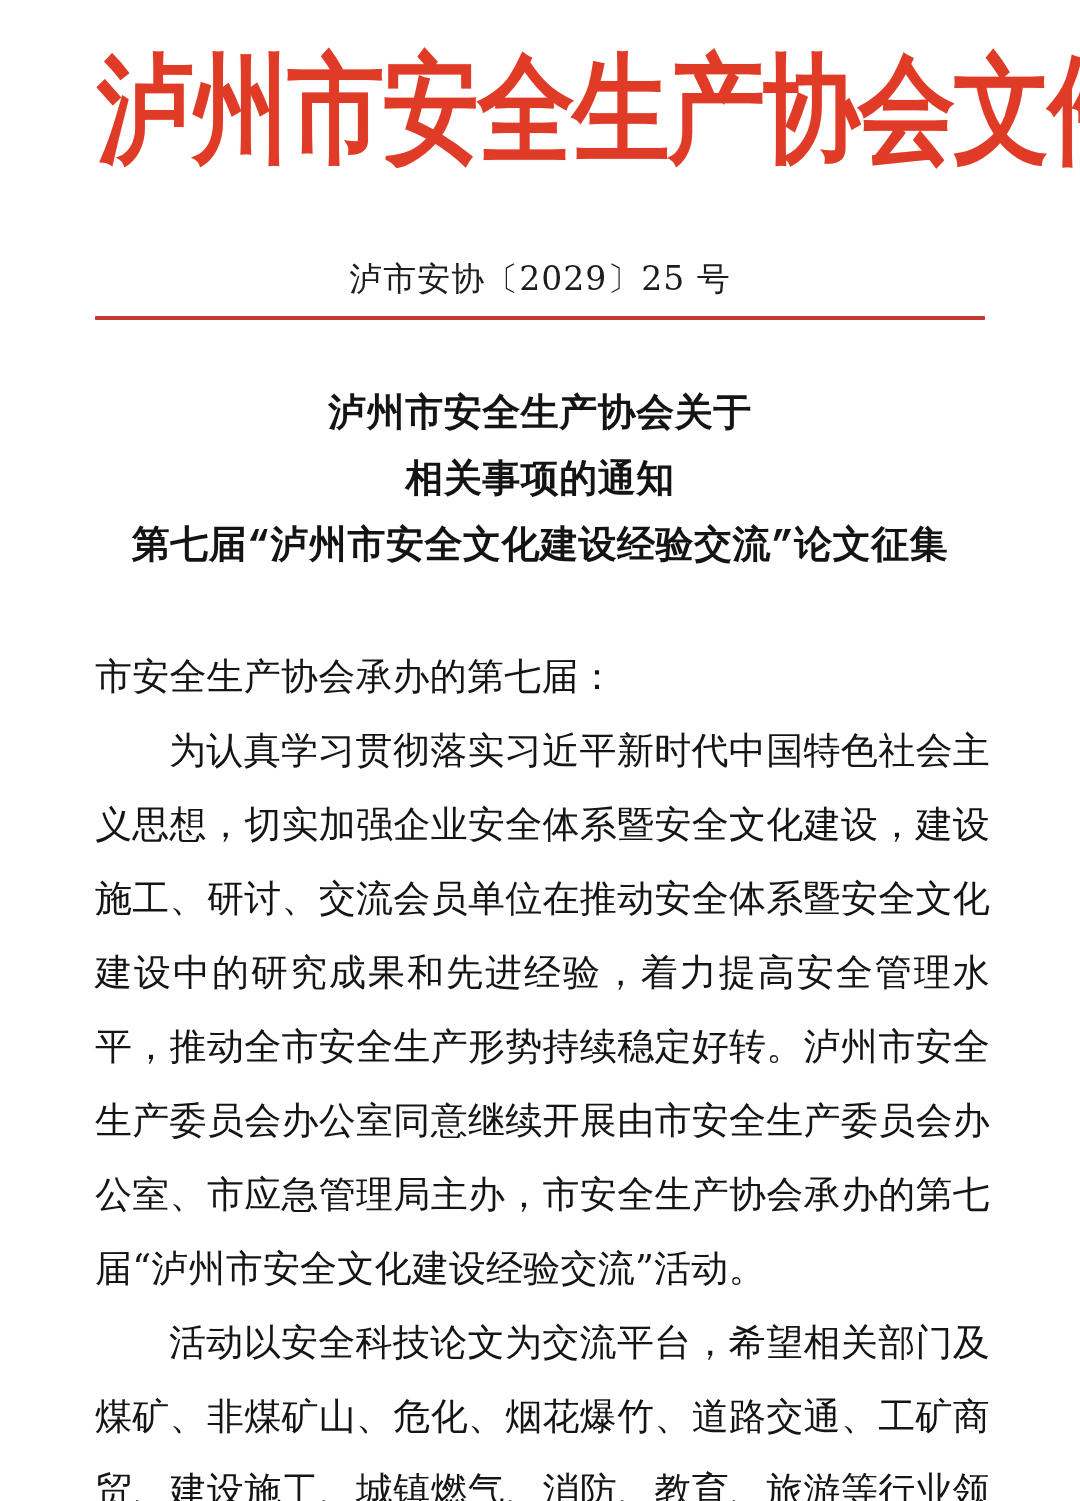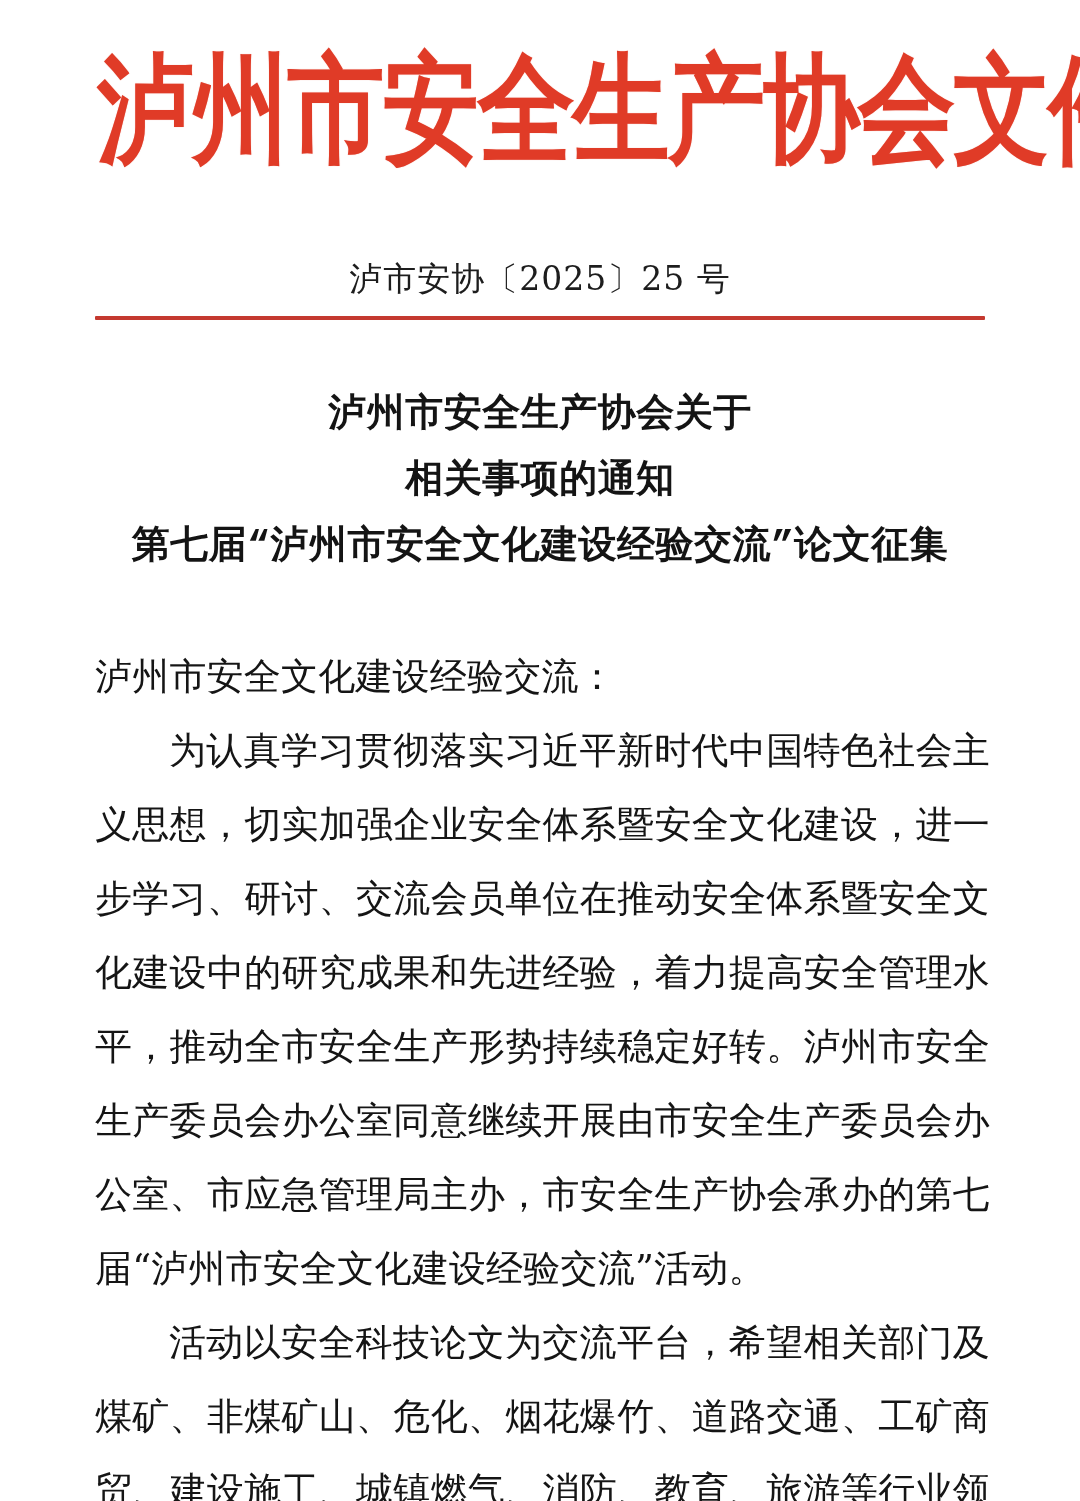--- a/index.html
+++ b/index.html
@@ -107,29 +107,29 @@
     text-justify: inter-character;
   }
 </style>
 </head>
 <body>
 
 <div id="page">
 
   <div class="masthead">泸州市安全生产协会文件</div>
 
-  <div class="doc-number">泸市安协〔2025〕25 号</div>
+  <div class="doc-number">泸市安协〔2029〕25 号</div>
 
   <div class="red-rule"></div>
 
   <div class="doc-title">
     <span class="tline">泸州市安全生产协会关于</span>
     <span class="tline">相关事项的通知</span>
     <span class="tline">第七届“泸州市安全文化建设经验交流”论文征集</span>
   </div>
 
   <div class="body-block">
-    <span class="salutation">泸州市安全文化建设经验交流：</span>
-    <span class="para">为认真学习贯彻落实习近平新时代中国特色社会主义思想，切实加强企业安全体系暨安全文化建设，进一步学习、研讨、交流会员单位在推动安全体系暨安全文化建设中的研究成果和先进经验，着力提高安全管理水平，推动全市安全生产形势持续稳定好转。泸州市安全生产委员会办公室同意继续开展由市安全生产委员会办公室、市应急管理局主办，市安全生产协会承办的第七届“泸州市安全文化建设经验交流”活动。</span>
+    <span class="salutation">市安全生产协会承办的第七届：</span>
+    <span class="para">为认真学习贯彻落实习近平新时代中国特色社会主义思想，切实加强企业安全体系暨安全文化建设，建设施工、研讨、交流会员单位在推动安全体系暨安全文化建设中的研究成果和先进经验，着力提高安全管理水平，推动全市安全生产形势持续稳定好转。泸州市安全生产委员会办公室同意继续开展由市安全生产委员会办公室、市应急管理局主办，市安全生产协会承办的第七届“泸州市安全文化建设经验交流”活动。</span>
     <span class="para">活动以安全科技论文为交流平台，希望相关部门及煤矿、非煤矿山、危化、烟花爆竹、道路交通、工矿商贸、建设施工、城镇燃气、消防、教育、旅游等行业领域企事业会员单位踊跃参与，鼓励安全管理人员开展理论研究和管理总结。</span>
   </div>
 
 </div>
 
 </body></html>

